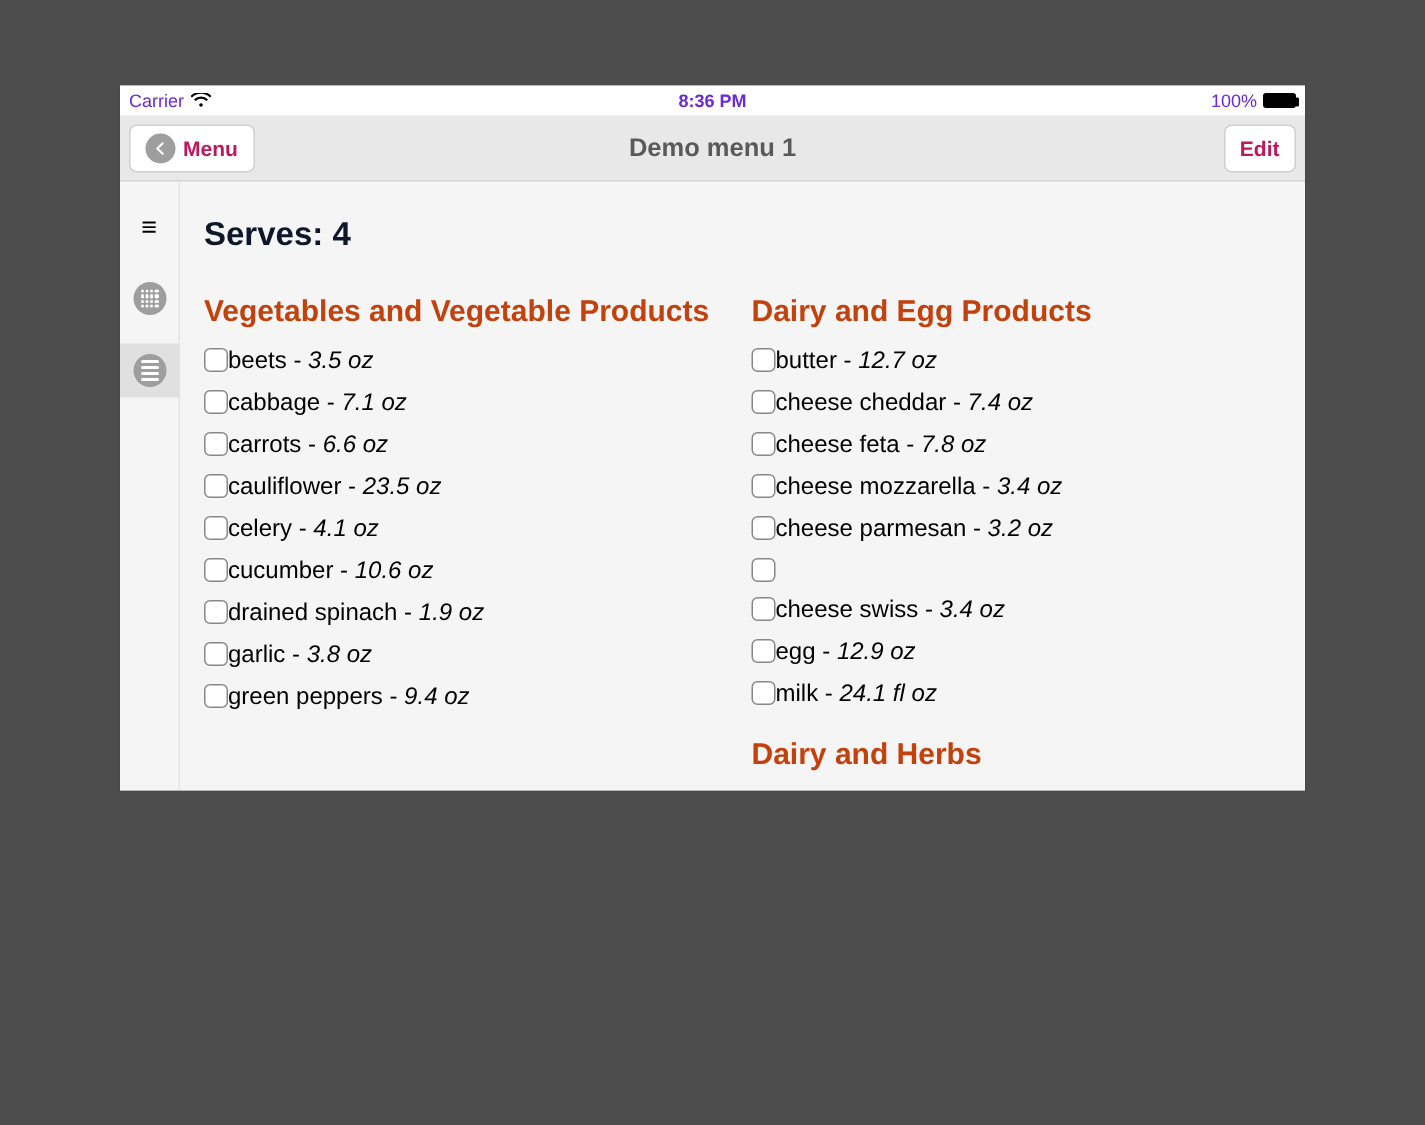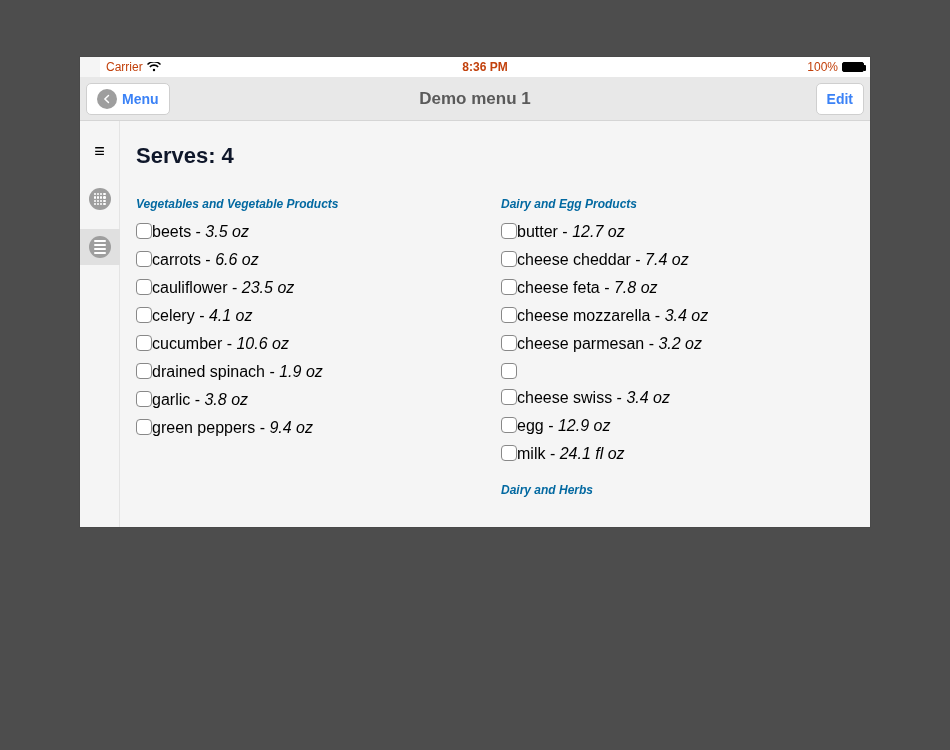--- a/index.html
+++ b/index.html
@@ -23,23 +23,22 @@
 
   
   .status-bar {
     height: 20px;
     background: #fff;
     display: flex;
     align-items: center;
     font-size: 12px;
     font-weight: 500;
     padding: 0 6px;
-    color: #c2410c;
+    color: #6d28d9;
     position: relative;
-    margin-left: 20px;
   }
   .status-left { display: flex; align-items: center; gap: 4px; }
   .wifi-icon { display: inline-flex; }
   .status-center {
     position: absolute;
     left: 50%;
     transform: translateX(-50%);
     font-weight: 600;
   }
   .status-right {
@@ -87,21 +86,21 @@
     background: #fff;
     border: 1px solid #cfcfcf;
     border-radius: 5px;
     height: 32px;
     padding: 0 10px;
     display: inline-flex;
     align-items: center;
     gap: 5px;
     font-size: 14px;
     font-weight: 700;
-    color: #3b82f6;
+    color: #be185d;
     cursor: pointer;
   }
   .nav-btn-right { margin-left: auto; }
   .back-circ {
     width: 20px; height: 20px;
     border-radius: 50%;
     background: #9e9e9e;
     display: inline-flex;
     align-items: center;
     justify-content: center;
@@ -180,26 +179,25 @@
     font-weight: 700;
     color: #0f172a;
     margin-bottom: 24px;
   }
   .columns {
     display: flex;
     gap: 12px;
   }
   .col { flex: 1; }
   .cat-title {
-    font-size: 12px;
-    font-weight: 700;
-    color: #0369a1;
+    font-size: 20px;
+    font-weight: 700;
+    color: #c2410c;
     margin-bottom: 12px;
     margin-top: 4px;
-    font-style: italic;
   }
   .col .cat-block + .cat-block .cat-title { margin-top: 20px; }
   .item-row {
     display: flex;
     align-items: flex-start;
     gap: 0;
     margin-bottom: 10px;
   }
   .chk {
     width: 16px; height: 16px;
@@ -297,20 +295,24 @@
       <div class="columns" id="columns">
           <div class="col">
             <div class="cat-block">
               <div class="cat-title">Vegetables and Vegetable Products</div>
               <div class="item-row">
                 <span class="chk"></span>
                 <span class="item-text"><span>beets</span> - <span class="qty">3.5 oz</span></span>
               </div>
               <div class="item-row">
                 <span class="chk"></span>
+                <span class="item-text"><span>cabbage</span> - <span class="qty">7.1 oz</span></span>
+              </div>
+              <div class="item-row">
+                <span class="chk"></span>
                 <span class="item-text"><span>carrots</span> - <span class="qty">6.6 oz</span></span>
               </div>
               <div class="item-row">
                 <span class="chk"></span>
                 <span class="item-text"><span>cauliflower</span> - <span class="qty">23.5 oz</span></span>
               </div>
               <div class="item-row">
                 <span class="chk"></span>
                 <span class="item-text"><span>celery</span> - <span class="qty">4.1 oz</span></span>
               </div>

